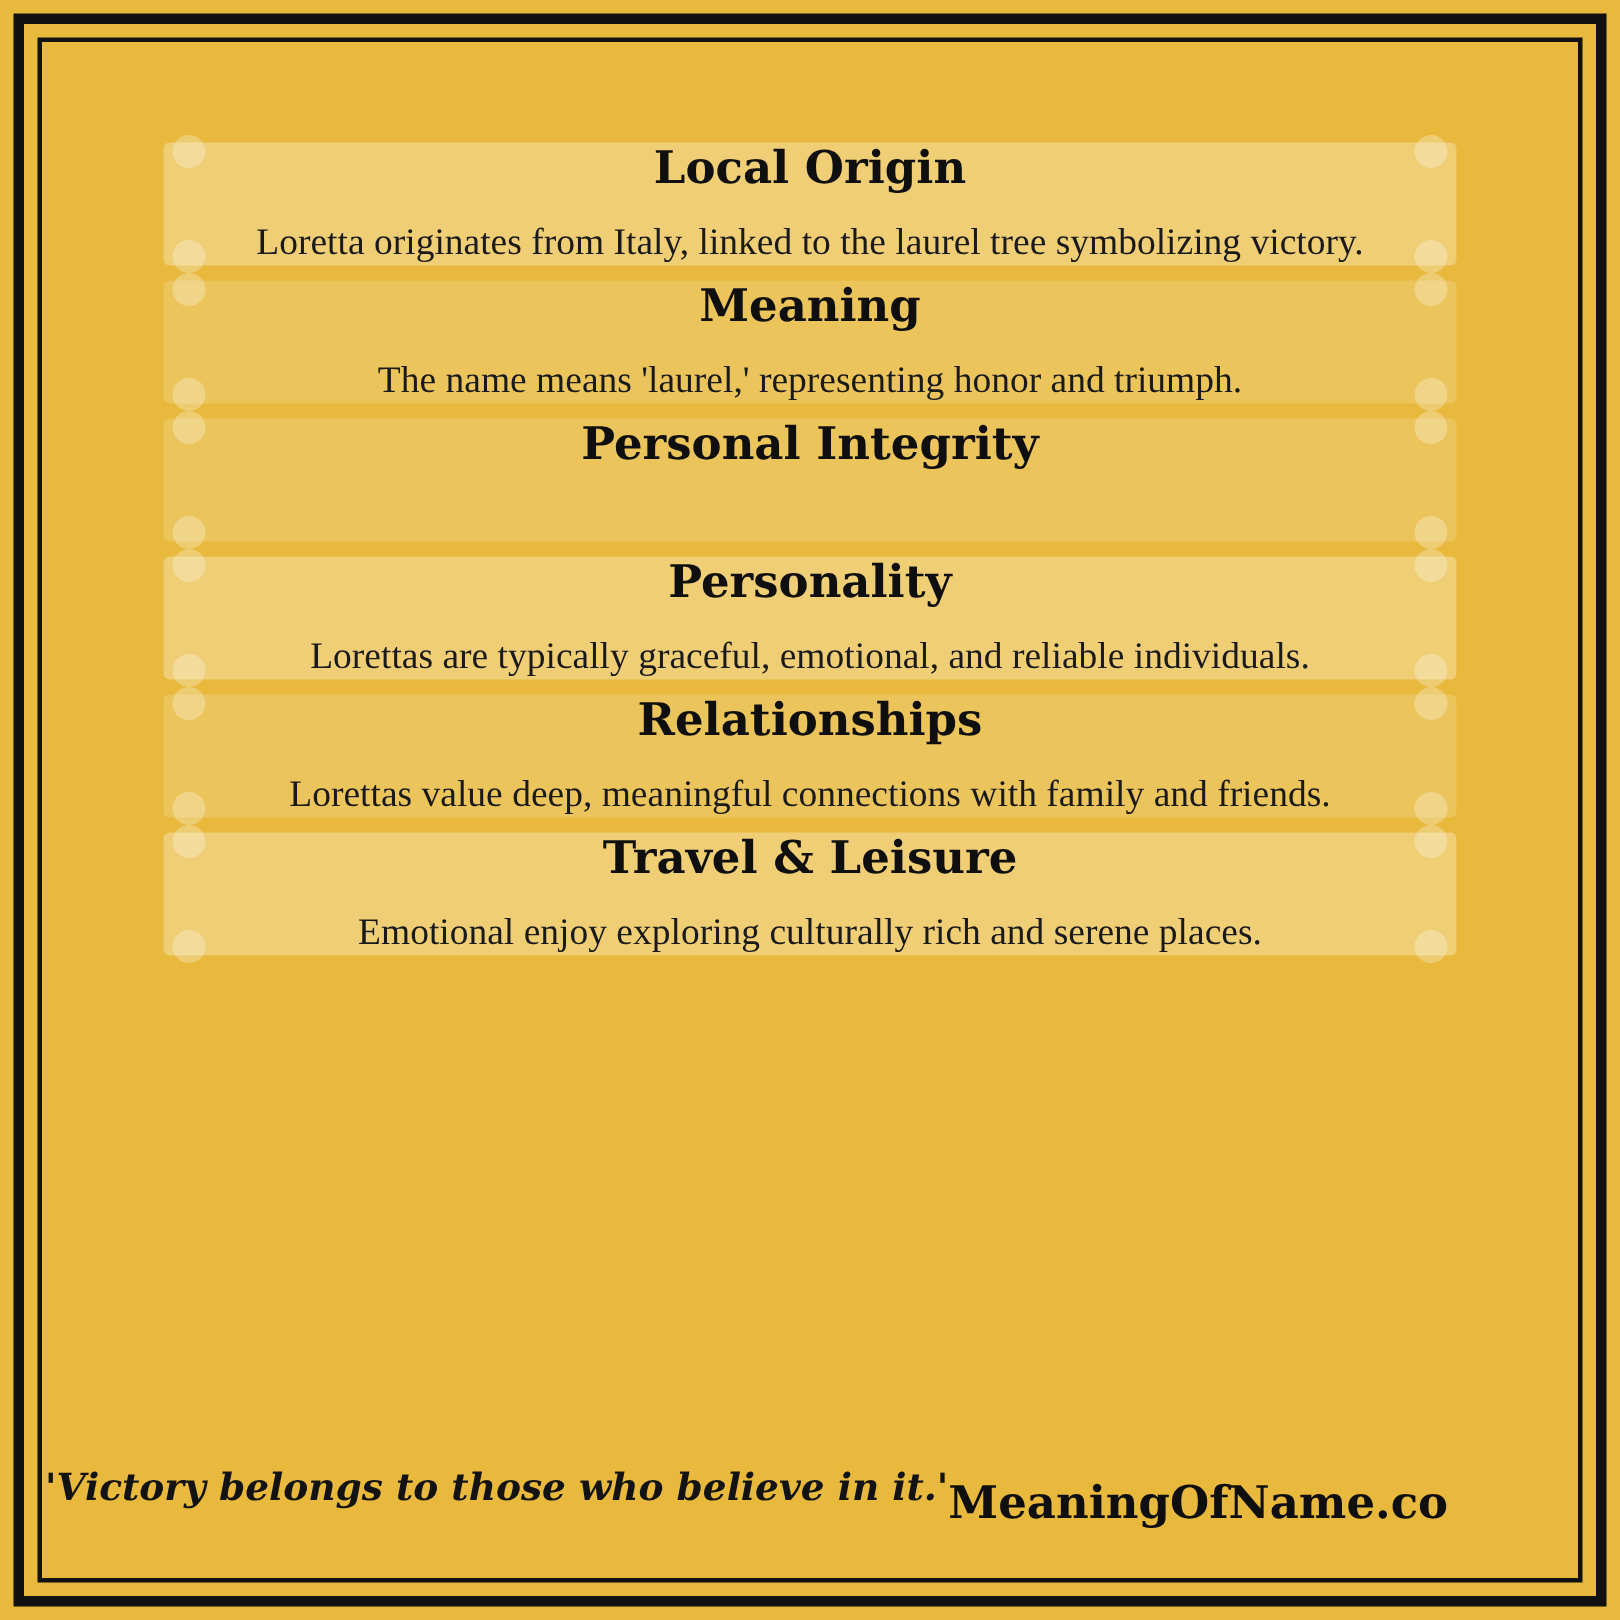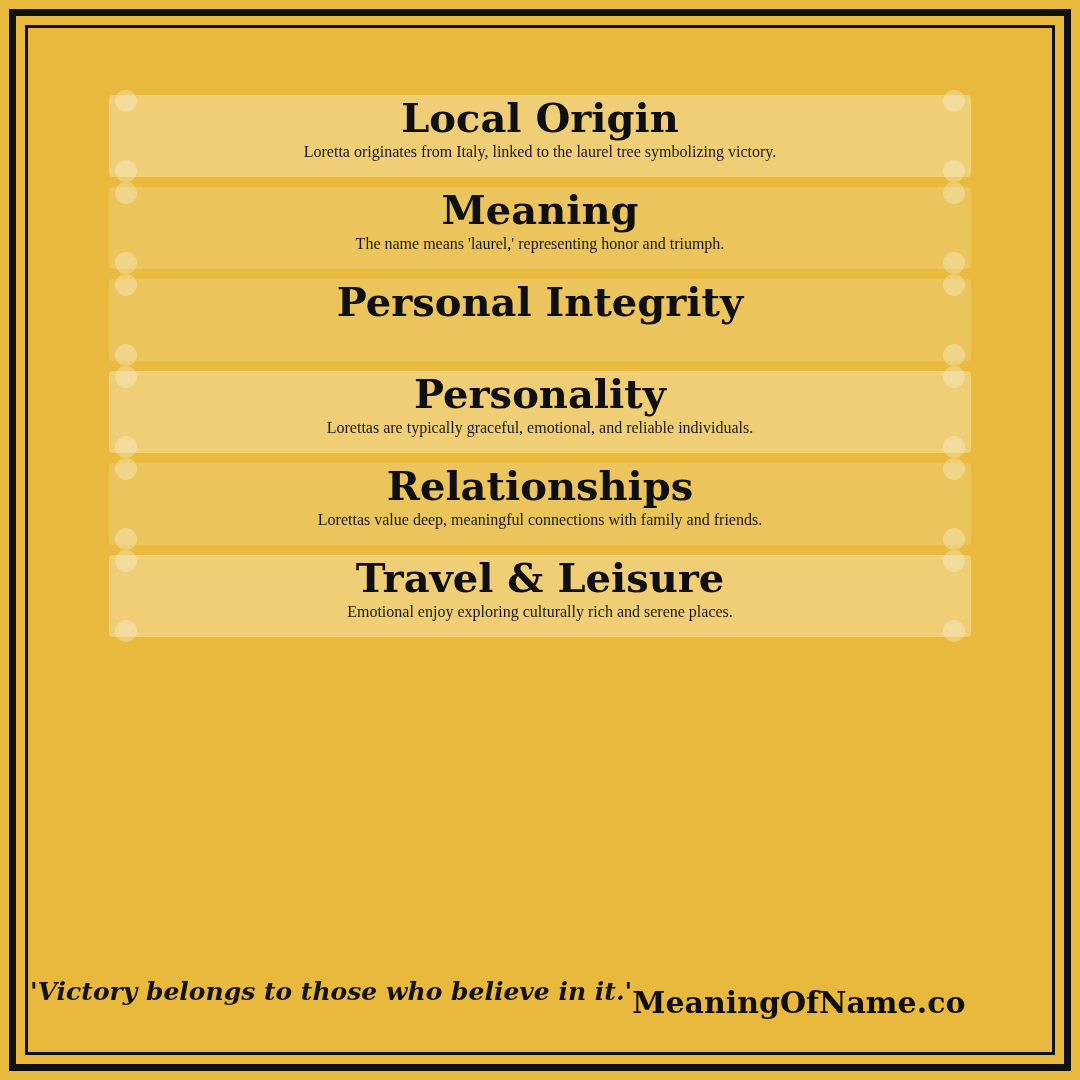--- a/index.html
+++ b/index.html
@@ -99,35 +99,35 @@
   }
   .ribbon-tab.tl { left: 6px; top: 0px; }
   .ribbon-tab.tr { right: 6px; top: 0px; }
   .ribbon-tab.bl { left: 6px; bottom: 0px; }
   .ribbon-tab.br { right: 6px; bottom: 0px; }
   .card-title {
     position: relative;
     z-index: 2;
     font-family: "DejaVu Serif", serif;
     font-weight: bold;
-    font-size: 40px;
+    font-size: 30px;
     line-height: 1.05;
     color: #0f0f0f;
     text-align: center;
     margin-top: 7px;
   }
   .card-desc {
     position: relative;
     z-index: 2;
     font-family: "Liberation Serif", serif;
-    font-size: 16px;
+    font-size: 25px;
     line-height: 1.1;
     color: #1a1a1a;
     text-align: center;
-    margin-top: 4px;
+    margin-top: 19px;
     padding: 0 20px;
   }
   .footer {
     margin-top: auto;
     width: 100%;
     display: flex;
     flex-direction: row;
     align-items: center;
     padding-bottom: 22px;
   }

